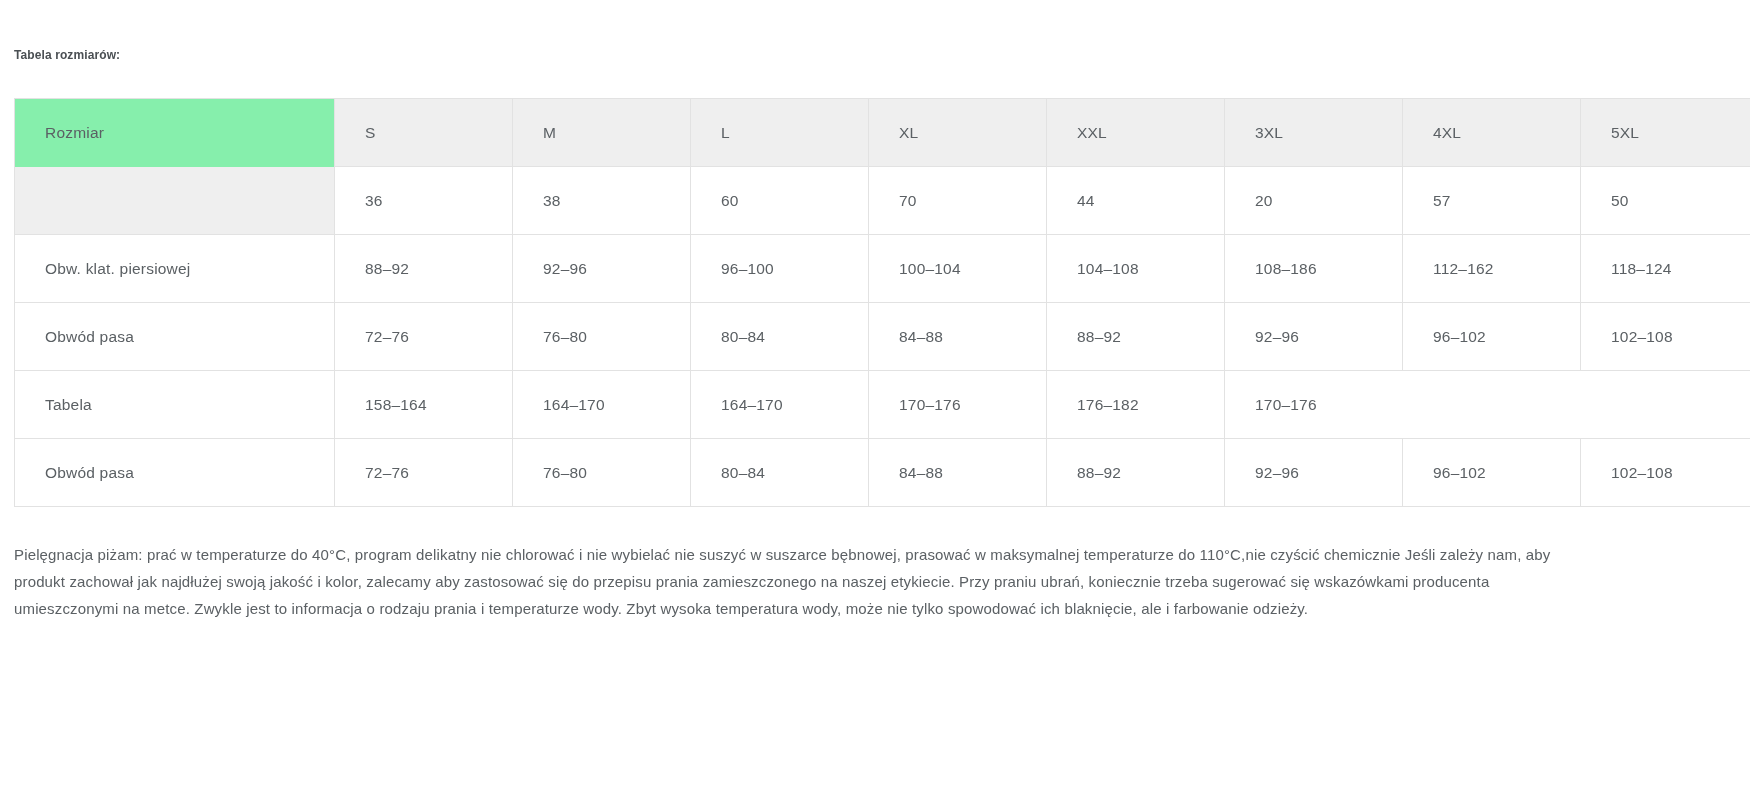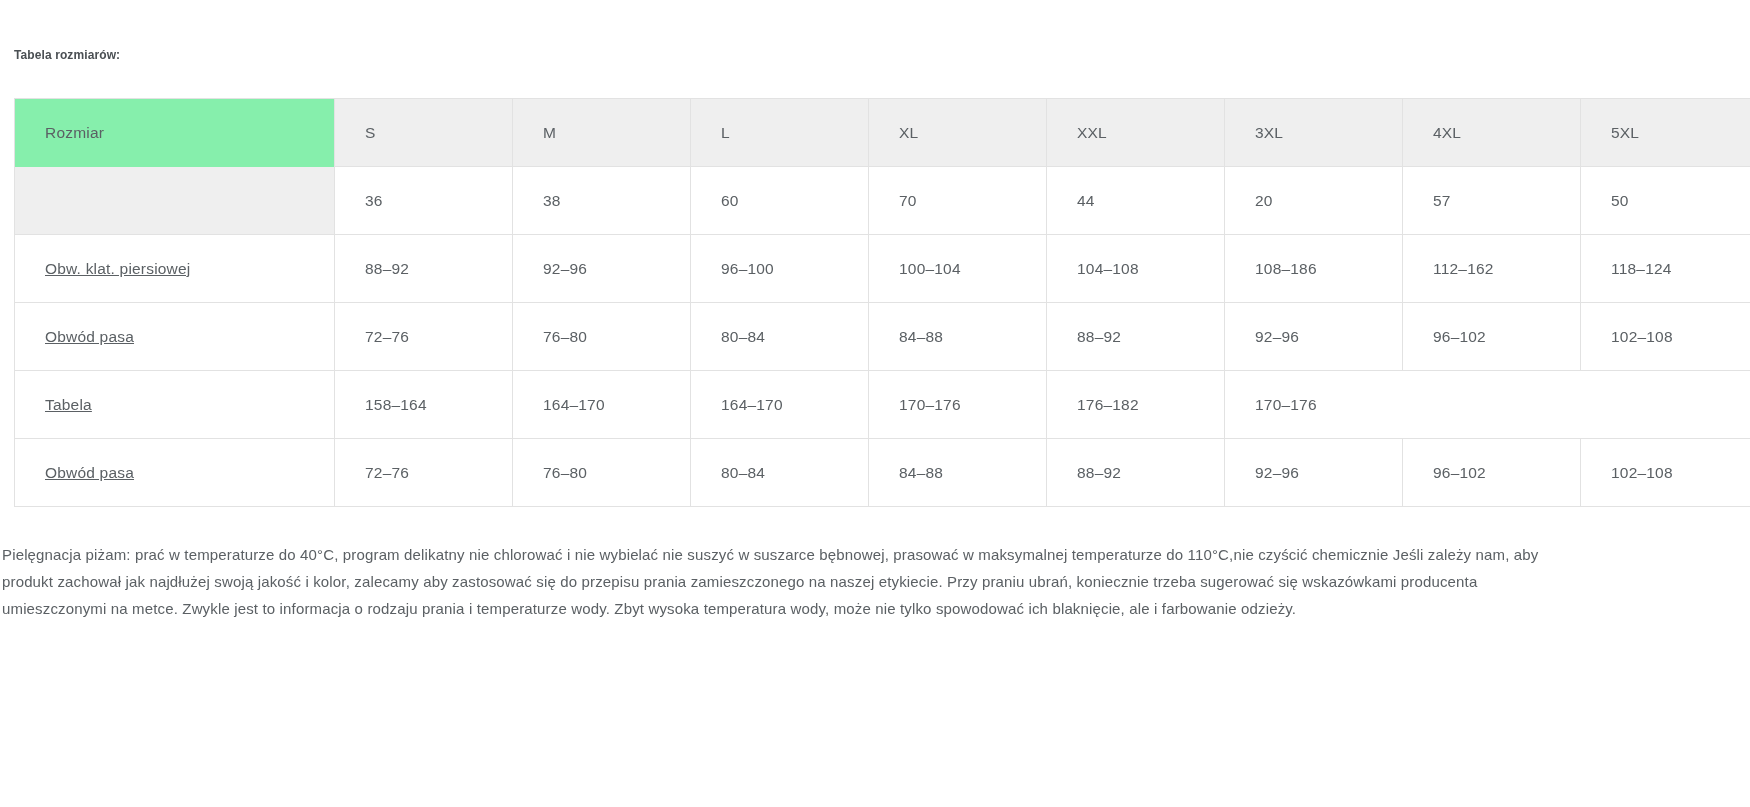--- a/index.html
+++ b/index.html
@@ -63,24 +63,23 @@
     border-top: none;
   }
   .sub-row td {
     height: 62px;
   }
   .body-row td {
     height: 60px;
   }
   .label-cell {
     padding-left: 30px;
-    text-decoration: underline;
   }
   .care-text {
-    margin: 34px 14px 0 2px;
+    margin: 34px 14px 0 14px;
     width: 1540px;
     font-size: 15px;
     line-height: 27px;
     color: #5b6064;
     letter-spacing: 0.15px;
   }
 </style>
 </head>
 <body>
 

